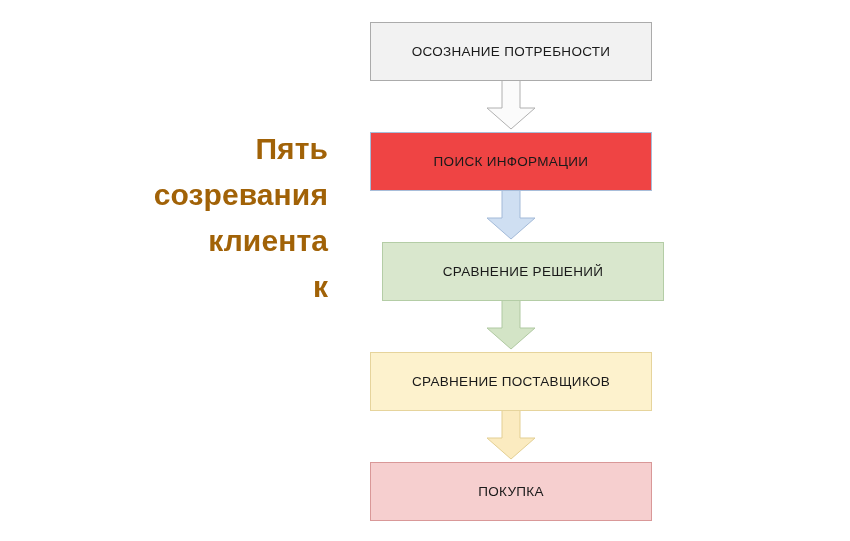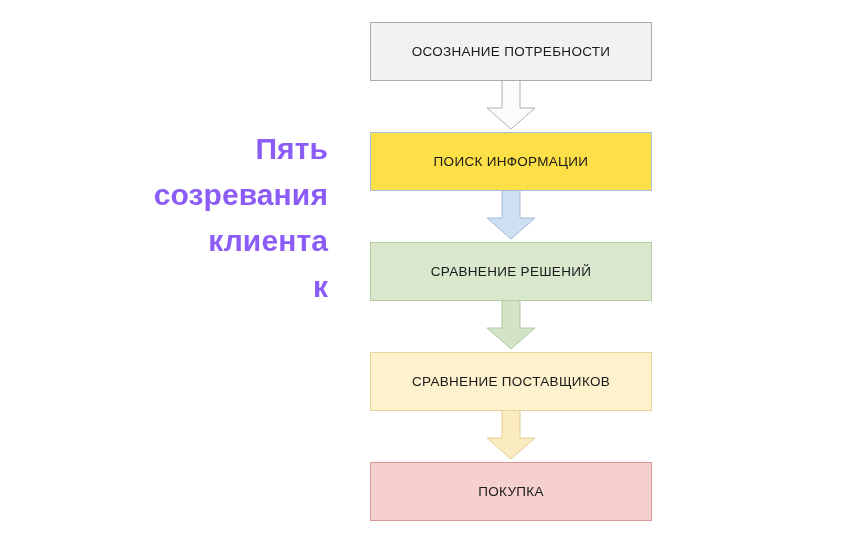--- a/index.html
+++ b/index.html
@@ -89,21 +89,21 @@
     width: 56px;
     height: 52px;
     overflow: visible;
   }
 </style>
 </head>
 <body>
 
 <div id="canvas" style="background: rgb(255, 255, 255);">
 
-  <div id="headline" style="color: #8b5cf6; ">
+  <div id="headline" style="color: #a16207; ">
     <span class="hl-line">Пять</span>
     <span class="hl-line">созревания</span>
     <span class="hl-line">клиента</span>
     <span class="hl-line">к</span>
   </div>
 
   <div id="flow">
 
     <div class="arrow-wrap" style="top: 56px;">
       <svg viewBox="0 0 56 52" xmlns="http://www.w3.org/2000/svg">
@@ -129,27 +129,27 @@
       </svg>
     </div>
 
     <div class="stage-slot" style="top: 0px;">
       <div class="stage-box" style="background: rgb(242, 242, 242); border-color: rgb(171, 171, 171);">
         <span class="stage-label" style="color: rgb(26, 26, 26);">ОСОЗНАНИЕ ПОТРЕБНОСТИ</span>
       </div>
     </div>
 
     <div class="stage-slot" style="top: 110px;">
-      <div class="stage-box" style="background: #fde047; border-color: rgb(168, 189, 217);">
+      <div class="stage-box" style="background: #ef4444; border-color: rgb(168, 189, 217);">
         <span class="stage-label" style="color: rgb(26, 26, 26);">ПОИСК ИНФОРМАЦИИ</span>
       </div>
     </div>
 
     <div class="stage-slot" style="top: 220px;">
-      <div class="stage-box" style="background: rgb(217, 231, 205); border-color: rgb(180, 205, 166);">
+      <div class="stage-box" style="background: rgb(217, 231, 205); border-color: rgb(180, 205, 166); margin-left: 12px;">
         <span class="stage-label" style="color: rgb(26, 26, 26);">СРАВНЕНИЕ РЕШЕНИЙ</span>
       </div>
     </div>
 
     <div class="stage-slot" style="top: 330px;">
       <div class="stage-box" style="background: rgb(253, 242, 205); border-color: rgb(230, 212, 156);">
         <span class="stage-label" style="color: rgb(26, 26, 26);">СРАВНЕНИЕ ПОСТАВЩИКОВ</span>
       </div>
     </div>
 

